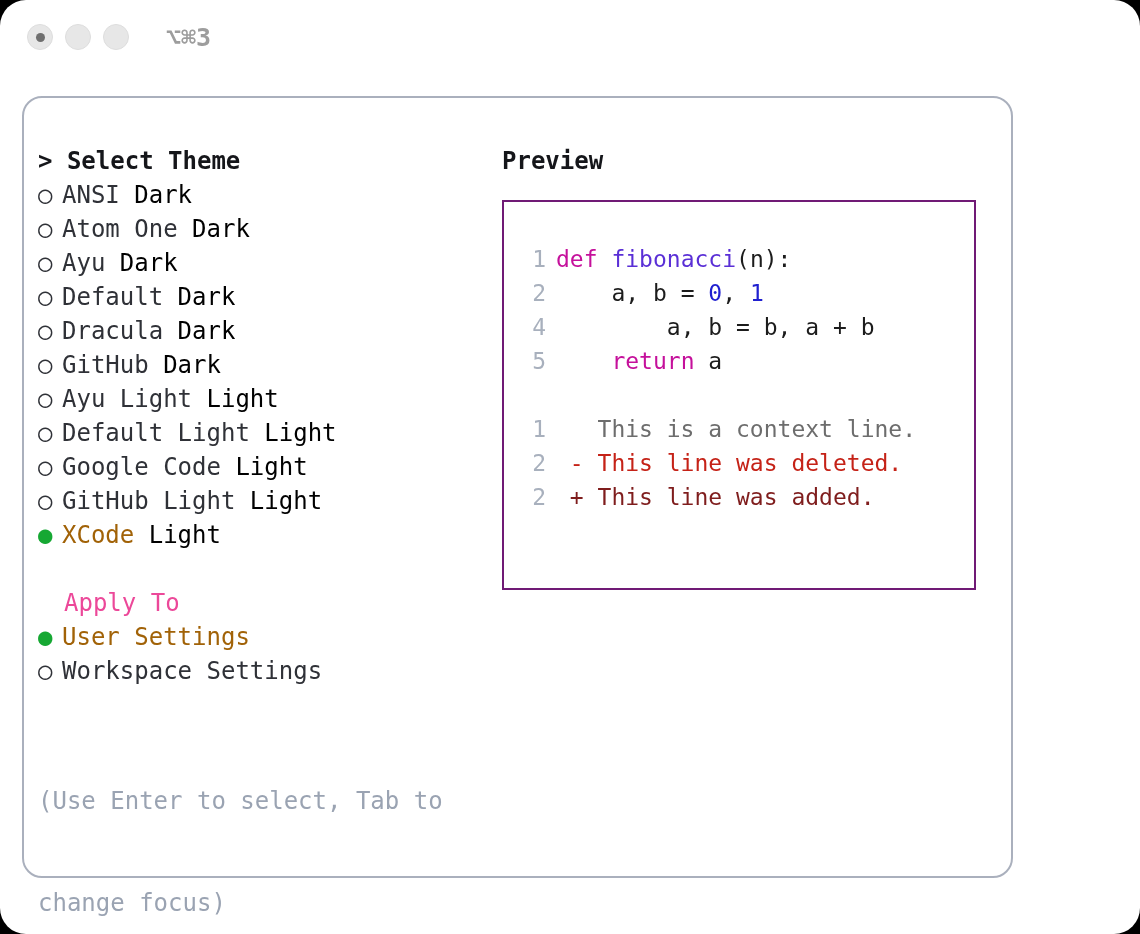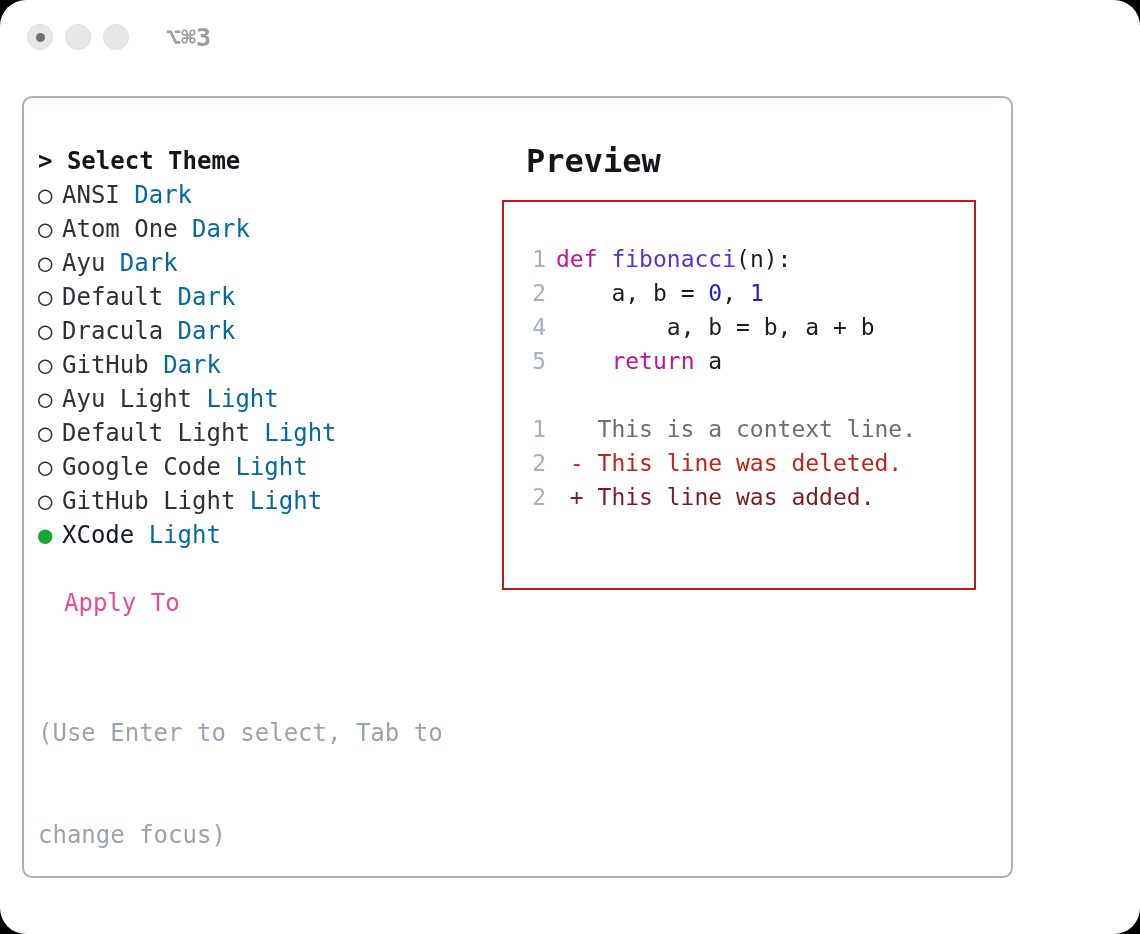--- a/index.html
+++ b/index.html
@@ -68,21 +68,21 @@
   }
 
   
   .panel {
     position: absolute;
     left: 22px;
     top: 96px;
     width: 991px;
     height: 782px;
     border: 2px solid #aab0bd;
-    border-radius: 10px;
+    border-radius: 20px;
     box-sizing: border-box;
     background: #ffffff;
   }
 
   .columns {
     position: absolute;
     left: 0; top: 0;
     width: 100%;
     height: 100%;
   }
@@ -112,23 +112,23 @@
   }
 
   .marker {
     display: inline-block;
     width: 24px;
     text-align: left;
   }
   .radio-off { color: #2f3137; }
   .radio-on  { color: #16a833; }
 
-  .name-sel { color: #0f172a; }
+  .name-sel { color: #a16207; }
   .variant {
-    color: #0369a1;
+    color: #000000;
   }
 
   .gap-sm { height: 34px; }
   .gap-md { height: 28px; }
 
   .hint {
     font-size: 24px;
     line-height: 34px;
     color: #9aa3b2;
     white-space: pre;
@@ -136,32 +136,31 @@
   }
 
   
   .right-col {
     position: absolute;
     left: 478px;
     top: 46px;
     width: 500px;
   }
   .preview-title {
-    font-size: 32px;
+    font-size: 24px;
     line-height: 34px;
     font-weight: bold;
     color: #15161a;
     white-space: pre;
-    margin-left: 24px;
   }
   .preview-box {
     margin-top: 22px;
     width: 474px;
     height: 390px;
-    border: 2px solid #b91c1c;
+    border: 2px solid #701a75;
     box-sizing: border-box;
     background: #ffffff;
     position: relative;
   }
   .code-area {
     position: absolute;
     left: 14px;
     top: 40px;
     right: 6px;
   }
@@ -222,20 +221,24 @@
             <div class="row"><span class="marker radio-off">○</span><span>Default Light</span><span class="variant"> Light</span></div>
             <div class="row"><span class="marker radio-off">○</span><span>Google Code</span><span class="variant"> Light</span></div>
             <div class="row"><span class="marker radio-off">○</span><span>GitHub Light</span><span class="variant"> Light</span></div>
             <div class="row"><span class="marker radio-on">●</span><span class="name-sel">XCode</span><span class="variant"> Light</span></div>
           </div>
 
         <div class="gap-sm"></div>
 
         <div class="row section-head-sub" style="padding-left:26px;">Apply To</div>
 
+        <div id="apply-to-list">
+            <div class="row"><span class="marker radio-on">●</span><span class="name-sel">User Settings</span></div>
+            <div class="row"><span class="marker radio-off">○</span><span>Workspace Settings</span></div>
+          </div>
 
         <div class="gap-md"></div>
 
         <div class="hint">
           <div>(Use Enter to select, Tab to</div>
           <div>change focus)</div>
         </div>
       </div>
 
       <div class="right-col">

